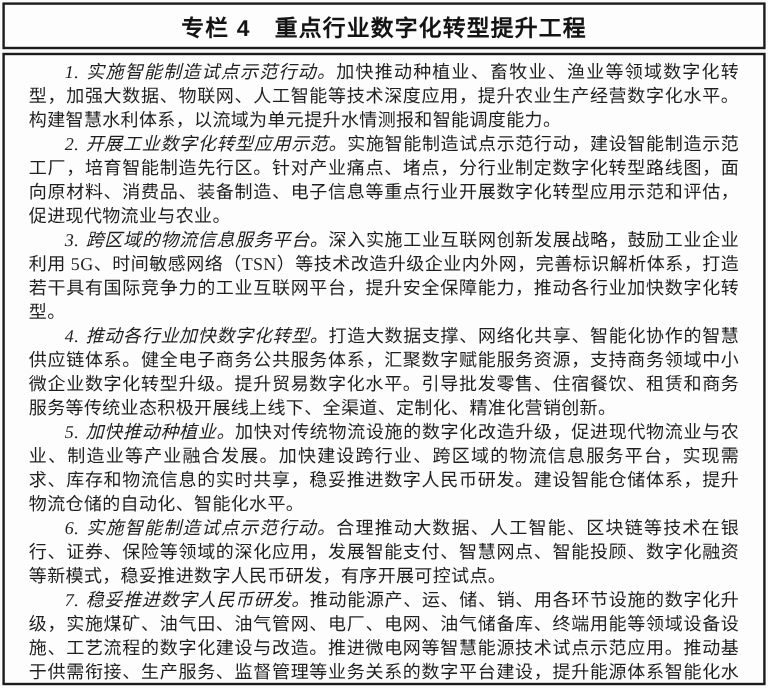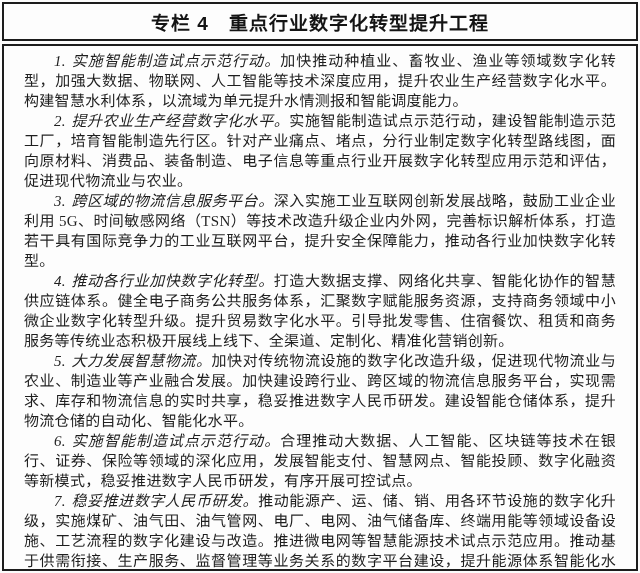--- a/index.html
+++ b/index.html
@@ -68,27 +68,27 @@
 <div class="page">
 
   <div class="title-box">
     <h1>专栏 4　重点行业数字化转型提升工程</h1>
   </div>
 
   <div class="body-box">
 
     <p><span class="num">1.</span><span class="lead">实施智能制造试点示范行动。</span><span class="body-text">加快推动种植业、畜牧业、渔业等领域数字化转型，加强大数据、物联网、人工智能等技术深度应用，提升农业生产经营数字化水平。构建智慧水利体系，以流域为单元提升水情测报和智能调度能力。</span></p>
 
-    <p><span class="num">2.</span><span class="lead">提升农业生产经营数字化水平。</span><span class="body-text">实施智能制造试点示范行动，建设智能制造示范工厂，培育智能制造先行区。针对产业痛点、堵点，分行业制定数字化转型路线图，面向原材料、消费品、装备制造、电子信息等重点行业开展数字化转型应用示范和评估，促进现代物流业与农业。</span></p>
+    <p><span class="num">2.</span><span class="lead">开展工业数字化转型应用示范。</span><span class="body-text">实施智能制造试点示范行动，建设智能制造示范工厂，培育智能制造先行区。针对产业痛点、堵点，分行业制定数字化转型路线图，面向原材料、消费品、装备制造、电子信息等重点行业开展数字化转型应用示范和评估，促进现代物流业与农业。</span></p>
 
     <p><span class="num">3.</span><span class="lead">跨区域的物流信息服务平台。</span><span class="body-text">深入实施工业互联网创新发展战略，鼓励工业企业利用 5G、时间敏感网络（TSN）等技术改造升级企业内外网，完善标识解析体系，打造若干具有国际竞争力的工业互联网平台，提升安全保障能力，推动各行业加快数字化转型。</span></p>
 
     <p><span class="num">4.</span><span class="lead">推动各行业加快数字化转型。</span><span class="body-text">打造大数据支撑、网络化共享、智能化协作的智慧供应链体系。健全电子商务公共服务体系，汇聚数字赋能服务资源，支持商务领域中小微企业数字化转型升级。提升贸易数字化水平。引导批发零售、住宿餐饮、租赁和商务服务等传统业态积极开展线上线下、全渠道、定制化、精准化营销创新。</span></p>
 
-    <p><span class="num">5.</span><span class="lead">大力发展智慧物流。</span><span class="body-text">加快对传统物流设施的数字化改造升级，促进现代物流业与农业、制造业等产业融合发展。加快建设跨行业、跨区域的物流信息服务平台，实现需求、库存和物流信息的实时共享，稳妥推进数字人民币研发。建设智能仓储体系，提升物流仓储的自动化、智能化水平。</span></p>
+    <p><span class="num">5.</span><span class="lead">加快推动种植业。</span><span class="body-text">加快对传统物流设施的数字化改造升级，促进现代物流业与农业、制造业等产业融合发展。加快建设跨行业、跨区域的物流信息服务平台，实现需求、库存和物流信息的实时共享，稳妥推进数字人民币研发。建设智能仓储体系，提升物流仓储的自动化、智能化水平。</span></p>
 
     <p><span class="num">6.</span><span class="lead">实施智能制造试点示范行动。</span><span class="body-text">合理推动大数据、人工智能、区块链等技术在银行、证券、保险等领域的深化应用，发展智能支付、智慧网点、智能投顾、数字化融资等新模式，稳妥推进数字人民币研发，有序开展可控试点。</span></p>
 
     <p><span class="num">7.</span><span class="lead">稳妥推进数字人民币研发。</span><span class="body-text">推动能源产、运、储、销、用各环节设施的数字化升级，实施煤矿、油气田、油气管网、电厂、电网、油气储备库、终端用能等领域设备设施、工艺流程的数字化建设与改造。推进微电网等智慧能源技术试点示范应用。推动基于供需衔接、生产服务、监督管理等业务关系的数字平台建设，提升能源体系智能化水平。</span></p>
 
   </div>
 
 </div>
 
 </body></html>

